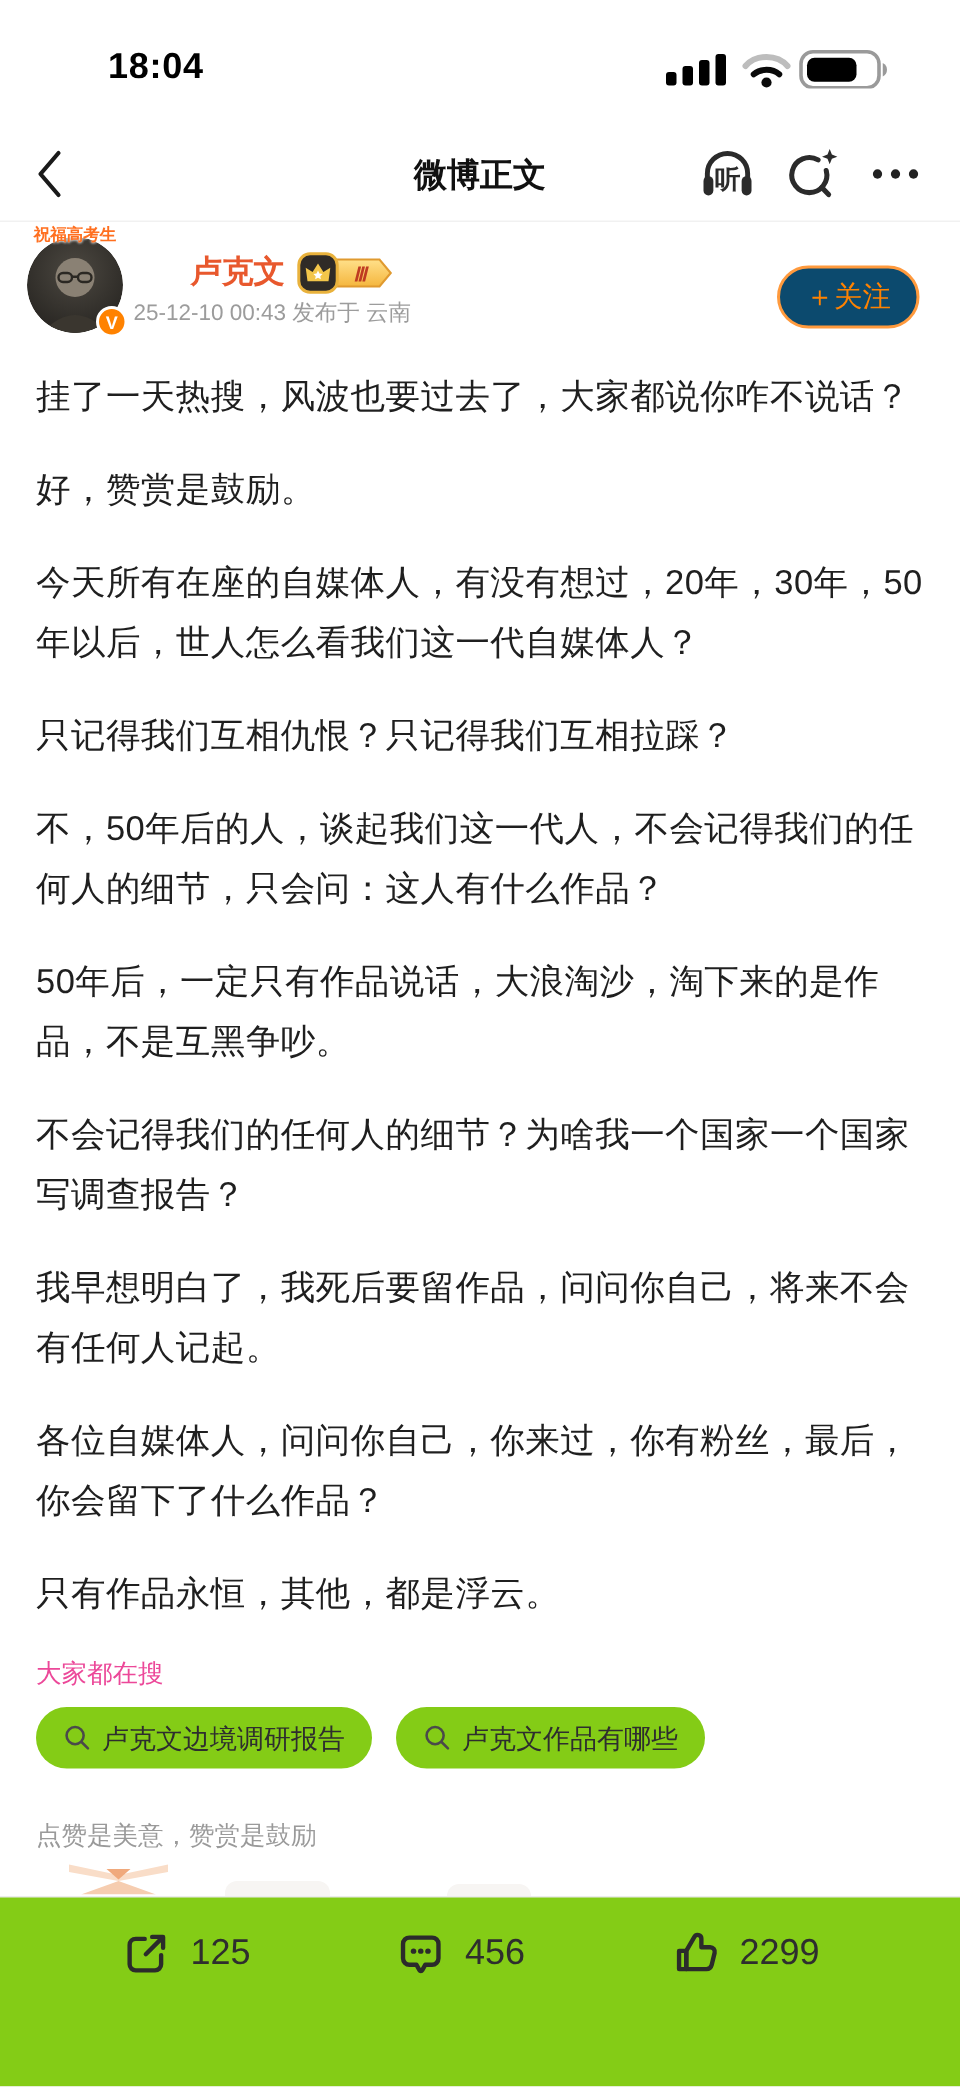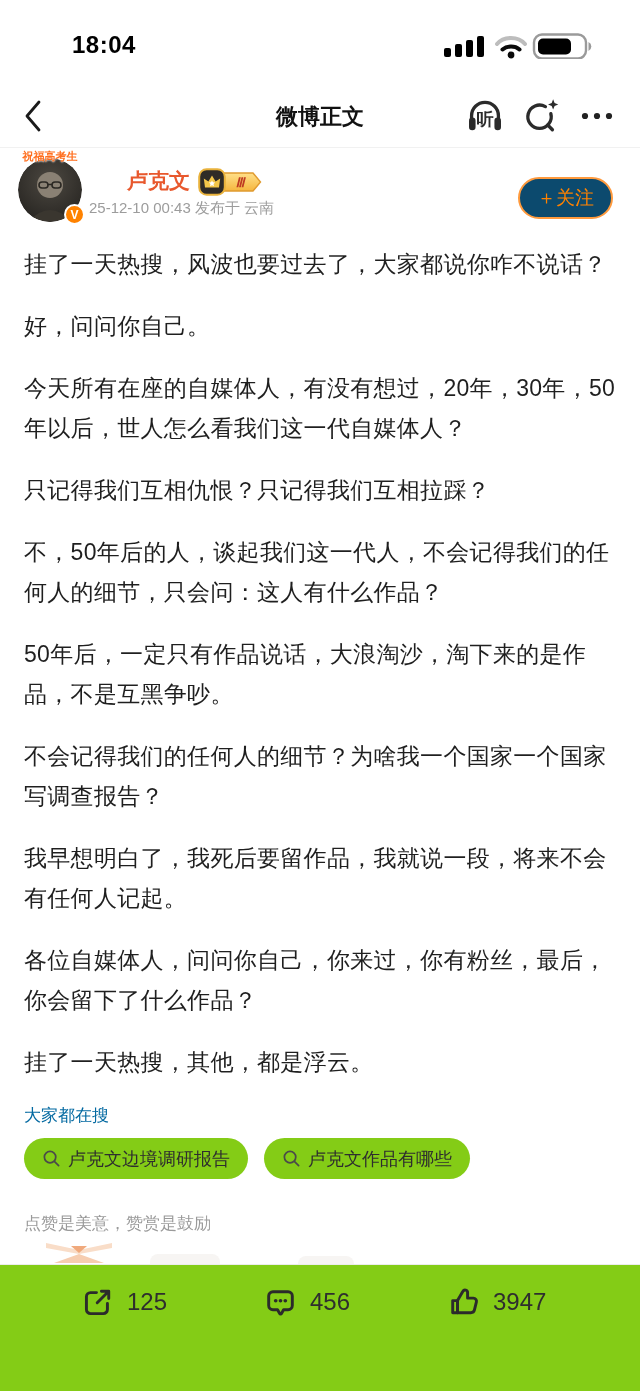--- a/index.html
+++ b/index.html
@@ -48,21 +48,21 @@
     cursor:pointer;
   }
   
   .post-body{
     position:absolute; left:24px; right:24px; top:244px; height:858px; overflow:hidden;
   }
   .post-body p{
     margin:0 0 22px 0; font-size:23px; line-height:40px; color:#1f1f1f; letter-spacing:.3px;
   }
   
-  .search-label{ position:absolute; left:24px; top:1104px; font-size:17px; color:#0369a1; }
+  .search-label{ position:absolute; left:24px; top:1104px; font-size:17px; color:#ec4899; }
   .chips{ position:absolute; left:24px; top:1138px; display:flex; gap:16px; }
   .chip{
     height:41px; border-radius:21px; background:#84cc16;
     display:flex; align-items:center; gap:7px; padding:0 18px;
     font-size:18px; color:#2e2e2e; cursor:pointer; white-space:nowrap;
   }
   .footer-note{ position:absolute; left:24px; top:1212px; font-size:17px; color:#9a9a9a; }
   
   .reward-peek{ position:absolute; left:44px; top:1240px; }
   .gray-bump{ position:absolute; height:10px; background:#f7f5f3; border-radius:8px 8px 0 0; }
@@ -175,29 +175,29 @@
       <path d="M7 19.5 L5.8 10.5 L10.4 13.4 L14 7.6 L17.6 13.4 L22.2 10.5 L21 19.5 Z" fill="#f3c64a"></path>
       <path d="M14 12.4 l.95 1.9 2.1.32 -1.52 1.48 .36 2.1 -1.89 -.99 -1.89 .99 .36 -2.1 -1.52 -1.48 2.1 -.32 z" fill="#ffffff"></path>
       <text x="42" y="19" text-anchor="middle" font-size="13" font-weight="bold" font-style="italic" fill="#bf3b22">Ⅲ</text>
     </svg>
   </div>
   <div class="post-meta">25-12-10 00:43  发布于 云南</div>
   <div class="follow-btn">＋关注</div>
 
   <div class="post-body">
     <p>挂了一天热搜，风波也要过去了，大家都说你咋不说话？</p>
-    <p>好，问问你自己。</p>
+    <p>好，赞赏是鼓励。</p>
     <p>今天所有在座的自媒体人，有没有想过，20年，30年，50年以后，世人怎么看我们这一代自媒体人？</p>
     <p>只记得我们互相仇恨？只记得我们互相拉踩？</p>
     <p>不，50年后的人，谈起我们这一代人，不会记得我们的任何人的细节，只会问：这人有什么作品？</p>
     <p>50年后，一定只有作品说话，大浪淘沙，淘下来的是作品，不是互黑争吵。</p>
     <p>不会记得我们的任何人的细节？为啥我一个国家一个国家写调查报告？</p>
-    <p>我早想明白了，我死后要留作品，我就说一段，将来不会有任何人记起。</p>
+    <p>我早想明白了，我死后要留作品，问问你自己，将来不会有任何人记起。</p>
     <p>各位自媒体人，问问你自己，你来过，你有粉丝，最后，你会留下了什么作品？</p>
-    <p>挂了一天热搜，其他，都是浮云。</p>
+    <p>只有作品永恒，其他，都是浮云。</p>
   </div>
 
   <div class="search-label">大家都在搜</div>
   <div class="chips">
     <div class="chip">
       <svg width="19" height="19" viewBox="0 0 20 20">
         <circle cx="8.5" cy="8.5" r="6" fill="none" stroke="#4a4a4a" stroke-width="1.8"></circle>
         <line x1="13" y1="13" x2="17.5" y2="17.5" stroke="#4a4a4a" stroke-width="1.8" stroke-linecap="round"></line>
       </svg>
       <span>卢克文边境调研报告</span>
@@ -236,17 +236,17 @@
         <circle cx="12" cy="10.8" r="1.25" fill="#2b2b2b"></circle>
         <circle cx="15.3" cy="10.8" r="1.25" fill="#2b2b2b"></circle>
       </svg>
       <span class="count">456</span>
     </div>
     <div class="action act-like">
       <svg width="35" height="35" viewBox="0 0 24 24">
         <path d="M7.9 10.7 L11.6 4.3 a1.7 1.7 0 0 1 3.2 .85 V9 h4 a2.1 2.1 0 0 1 2.05 2.6 l-1.35 5.5 a2.5 2.5 0 0 1 -2.4 1.9 H7.9 z" fill="none" stroke="#2b2b2b" stroke-width="2" stroke-linejoin="round"></path>
         <path d="M7.9 10.7 H4.6 v8.3 h3.3 z" fill="none" stroke="#2b2b2b" stroke-width="2" stroke-linejoin="round"></path>
       </svg>
-      <span class="count">3947</span>
+      <span class="count">2299</span>
     </div>
   </div>
 
 </div>
 
 </body></html>

